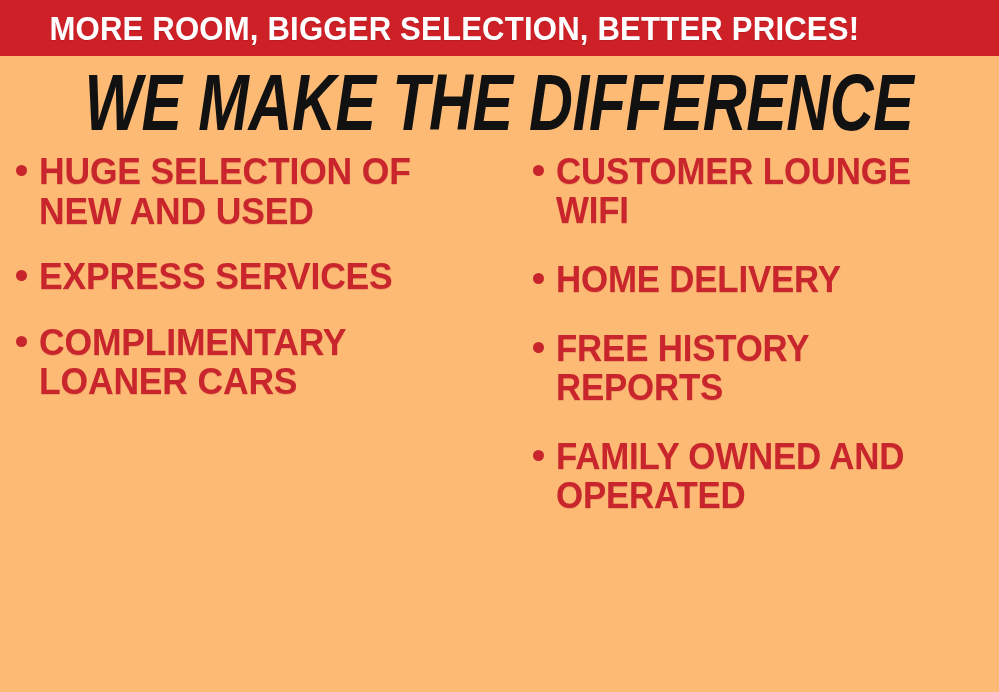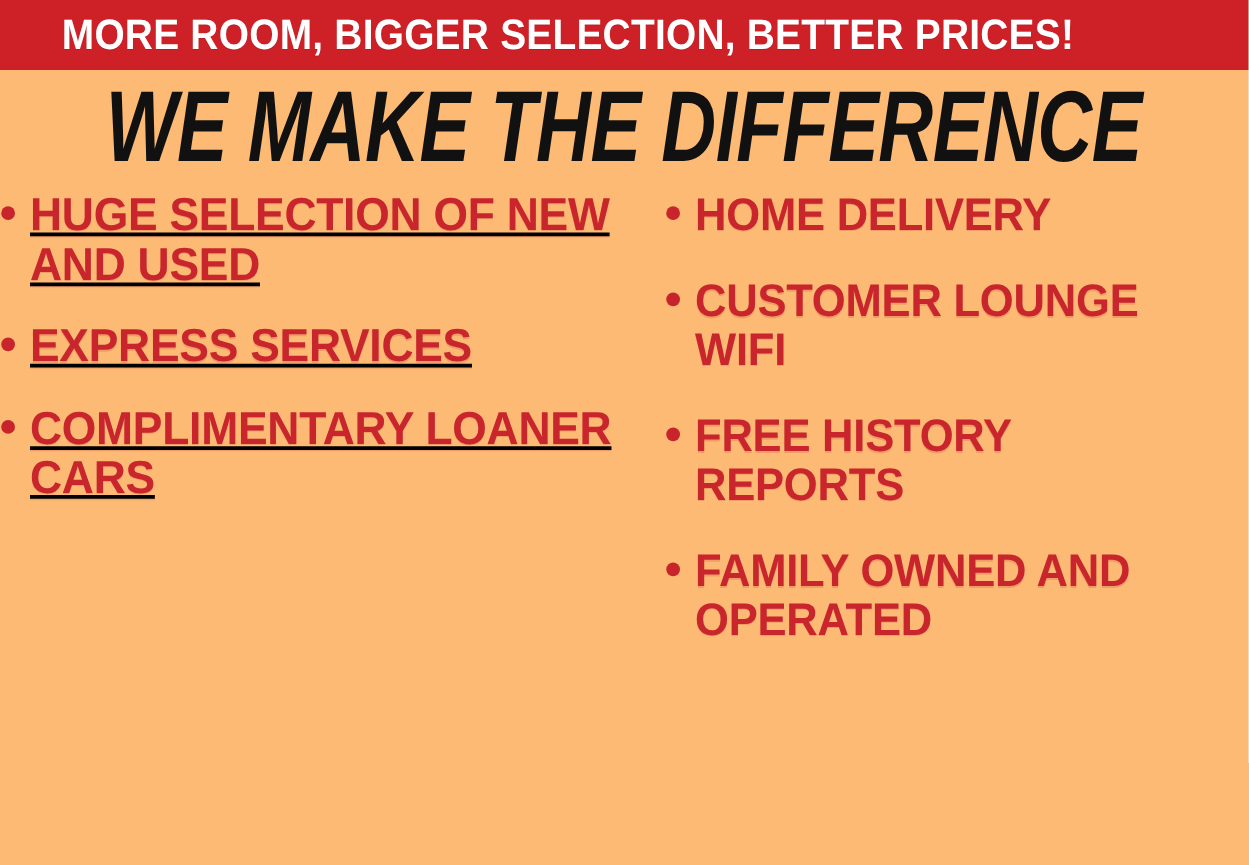--- a/index.html
+++ b/index.html
@@ -79,22 +79,21 @@
     width: 999px;
     height: 540px;
     display: flex;
     align-items: flex-start;
   }
   .col {
     box-sizing: border-box;
   }
   .col-left {
     width: 513px;
-    padding-left: 1px;
-    text-decoration: underline;
+    padding-left: 16px;
   }
   .col-right {
     width: 486px;
     padding-left: 20px;
   }
 
   .bullet-item {
     display: flex;
     align-items: flex-start;
     margin-bottom: 26px;
@@ -163,26 +162,26 @@
       </div>
 
 
     </div>
 
     <div class="col col-right">
 
 
       <div class="bullet-item">
         <span class="bullet-dot"></span>
-        <span class="bullet-label">HOME DELIVERY</span>
+        <span class="bullet-label">CUSTOMER LOUNGE WIFI</span>
       </div>
 
       <div class="bullet-item">
         <span class="bullet-dot"></span>
-        <span class="bullet-label">CUSTOMER LOUNGE WIFI</span>
+        <span class="bullet-label">HOME DELIVERY</span>
       </div>
 
 
       <div class="bullet-item">
         <span class="bullet-dot"></span>
         <span class="bullet-label">FREE HISTORY REPORTS</span>
       </div>
 
       <div class="bullet-item">
         <span class="bullet-dot"></span>

